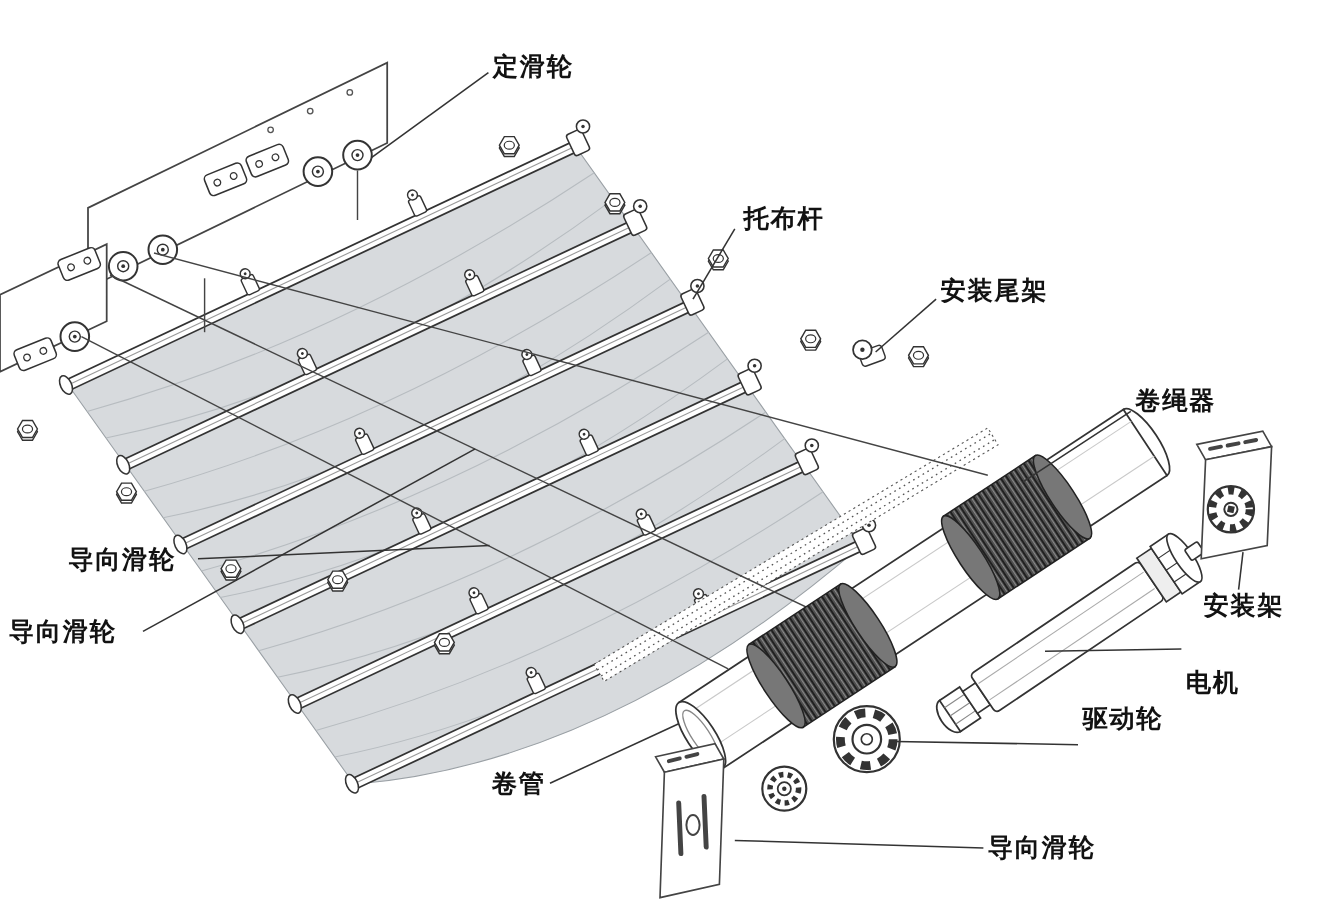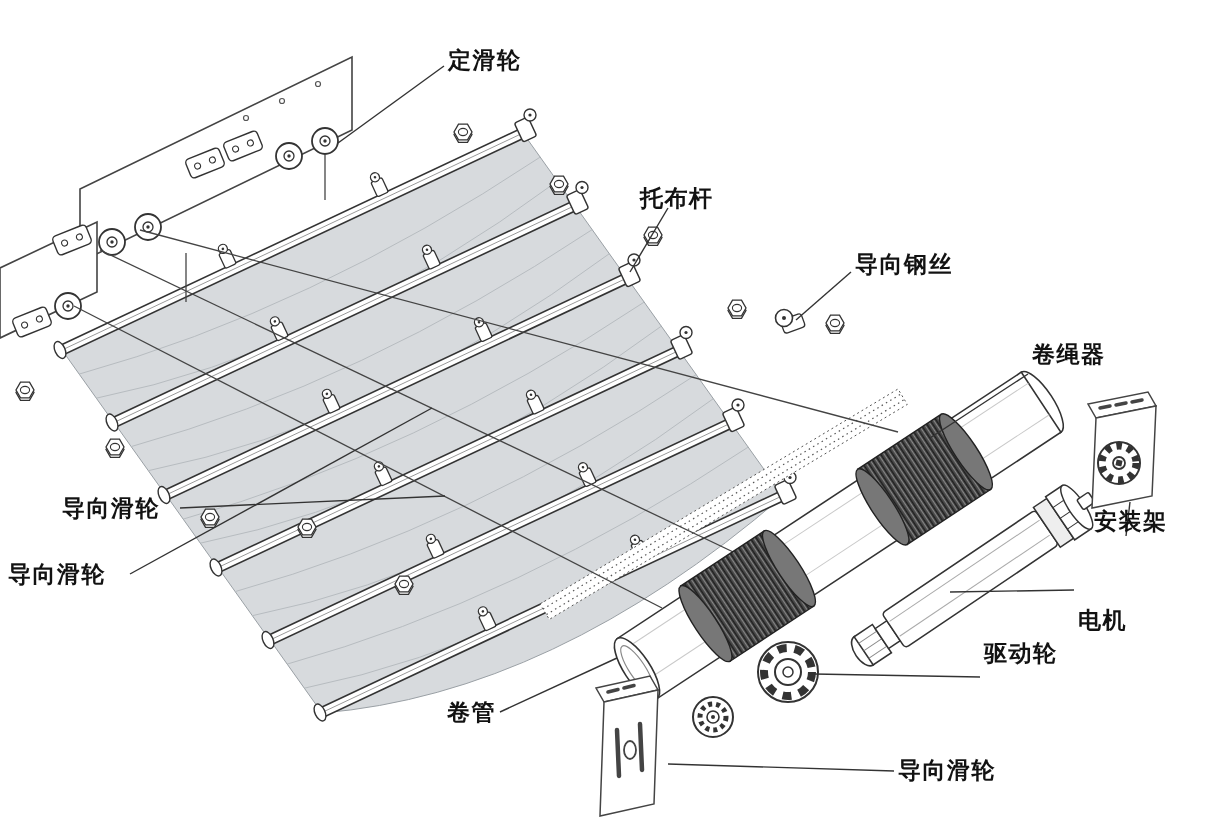--- a/index.html
+++ b/index.html
@@ -226,24 +226,24 @@
     <line x1="1074" y1="590" x2="950" y2="592"></line>
     <line x1="980" y1="677" x2="814" y2="674"></line>
     <line x1="894" y1="771" x2="668" y2="764"></line>
     <line x1="500" y1="712" x2="617" y2="658"></line>
     <line x1="130" y1="574" x2="432" y2="408"></line>
     <line x1="180" y1="508" x2="445" y2="496"></line>
   </g>
 </svg>
 
 <div class="label" style="left:448px;top:48px">定滑轮</div>
-<div class="label" style="left:640px;top:186px">托布杆</div>
-<div class="label" style="left:855px;top:252px">导向钢丝</div>
-<div class="label" style="left:1032px;top:342px">卷绳器</div>
-<div class="label" style="left:1094px;top:509px">安装架</div>
+<div class="label" style="left:676px;top:186px">托布杆</div>
+<div class="label" style="left:855px;top:252px">安装尾架</div>
+<div class="label" style="left:1032px;top:352px">卷绳器</div>
+<div class="label" style="left:1094px;top:538px">安装架</div>
 <div class="label" style="left:1078px;top:608px">电机</div>
 <div class="label" style="left:984px;top:641px">驱动轮</div>
 <div class="label" style="left:898px;top:758px">导向滑轮</div>
 <div class="label" style="left:447px;top:700px">卷管</div>
 <div class="label" style="left:8px;top:562px">导向滑轮</div>
 <div class="label" style="left:62px;top:496px">导向滑轮</div>
 
 </div>
 
 </body></html>

